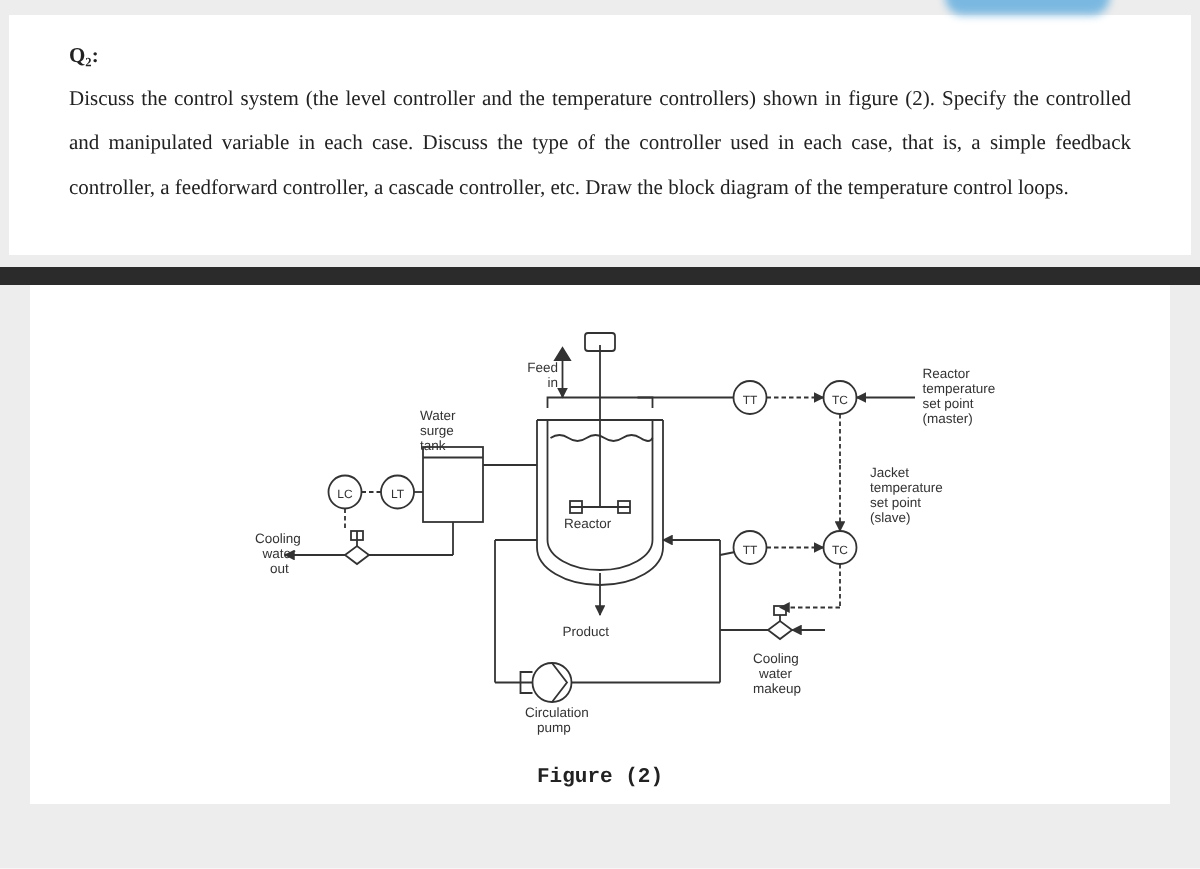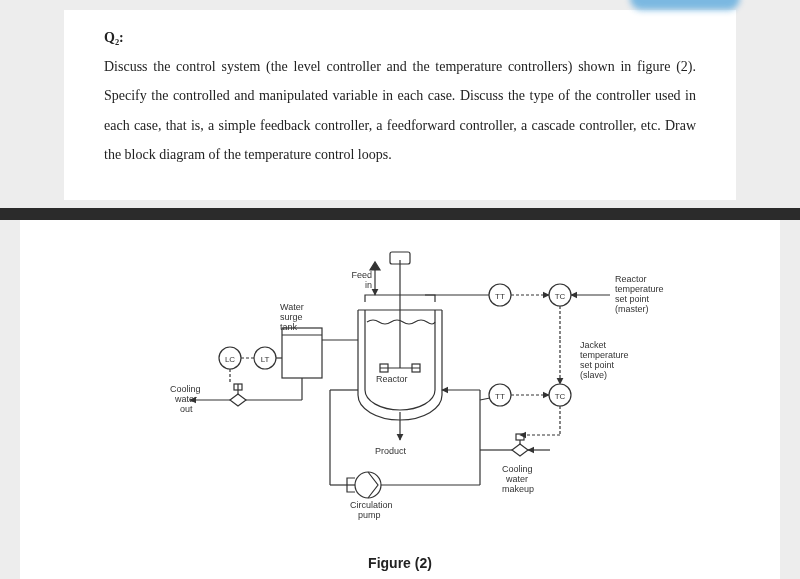--- a/index.html
+++ b/index.html
@@ -1,24 +1,24 @@
 <!DOCTYPE html>
 <html><head>
 <meta charset="utf-8">
 <style>
   body{margin:0;font-family:"Times New Roman",serif;background:#ededed;color:#222}
-  .page{background:#fff;width:672px;margin:10px auto 0;padding:20px 40px 30px;box-sizing:border-box}
+  .page{background:#fff;width:788px;margin:10px auto 0;padding:20px 40px 30px;box-sizing:border-box}
   .qlabel{font-weight:bold;font-size:14px;margin-bottom:6px}
   .qtext{font-size:14px;line-height:2.1;text-align:justify}
   .divider{height:12px;background:#2b2b2b;width:100%;margin-top:8px}
   .figwrap{background:#fff;width:760px;margin:0 auto;padding:20px 0 10px;box-sizing:border-box;position:relative}
   svg{display:block;margin:0 auto}
   svg text{font-family:Arial,Helvetica,sans-serif;fill:#333}
   .hl{position:absolute;top:-14px;right:60px;width:110px;height:24px;background:#6fb3e0;border-radius:12px;filter:blur(3px);opacity:.9}
-  .cap{text-align:center;font-weight:bold;font-size:14px;margin-top:15px;font-family:Liberation Sans, sans-serif}
+  .cap{text-align:center;font-weight:bold;font-size:14px;margin-top:0;font-family:Liberation Mono, monospace}
 </style>
 </head>
 <body>
 
 <div class="page">
   <div class="hl"></div>
   <div class="qlabel">Q₂:</div>
   <div class="qtext">Discuss the control system (the level controller and the temperature controllers) shown in figure (2). Specify the controlled and manipulated variable in each case. Discuss the type of the controller used in each case, that is, a simple feedback controller, a feedforward controller, a cascade controller, etc. Draw the block diagram of the temperature control loops.</div>
 </div>
 

